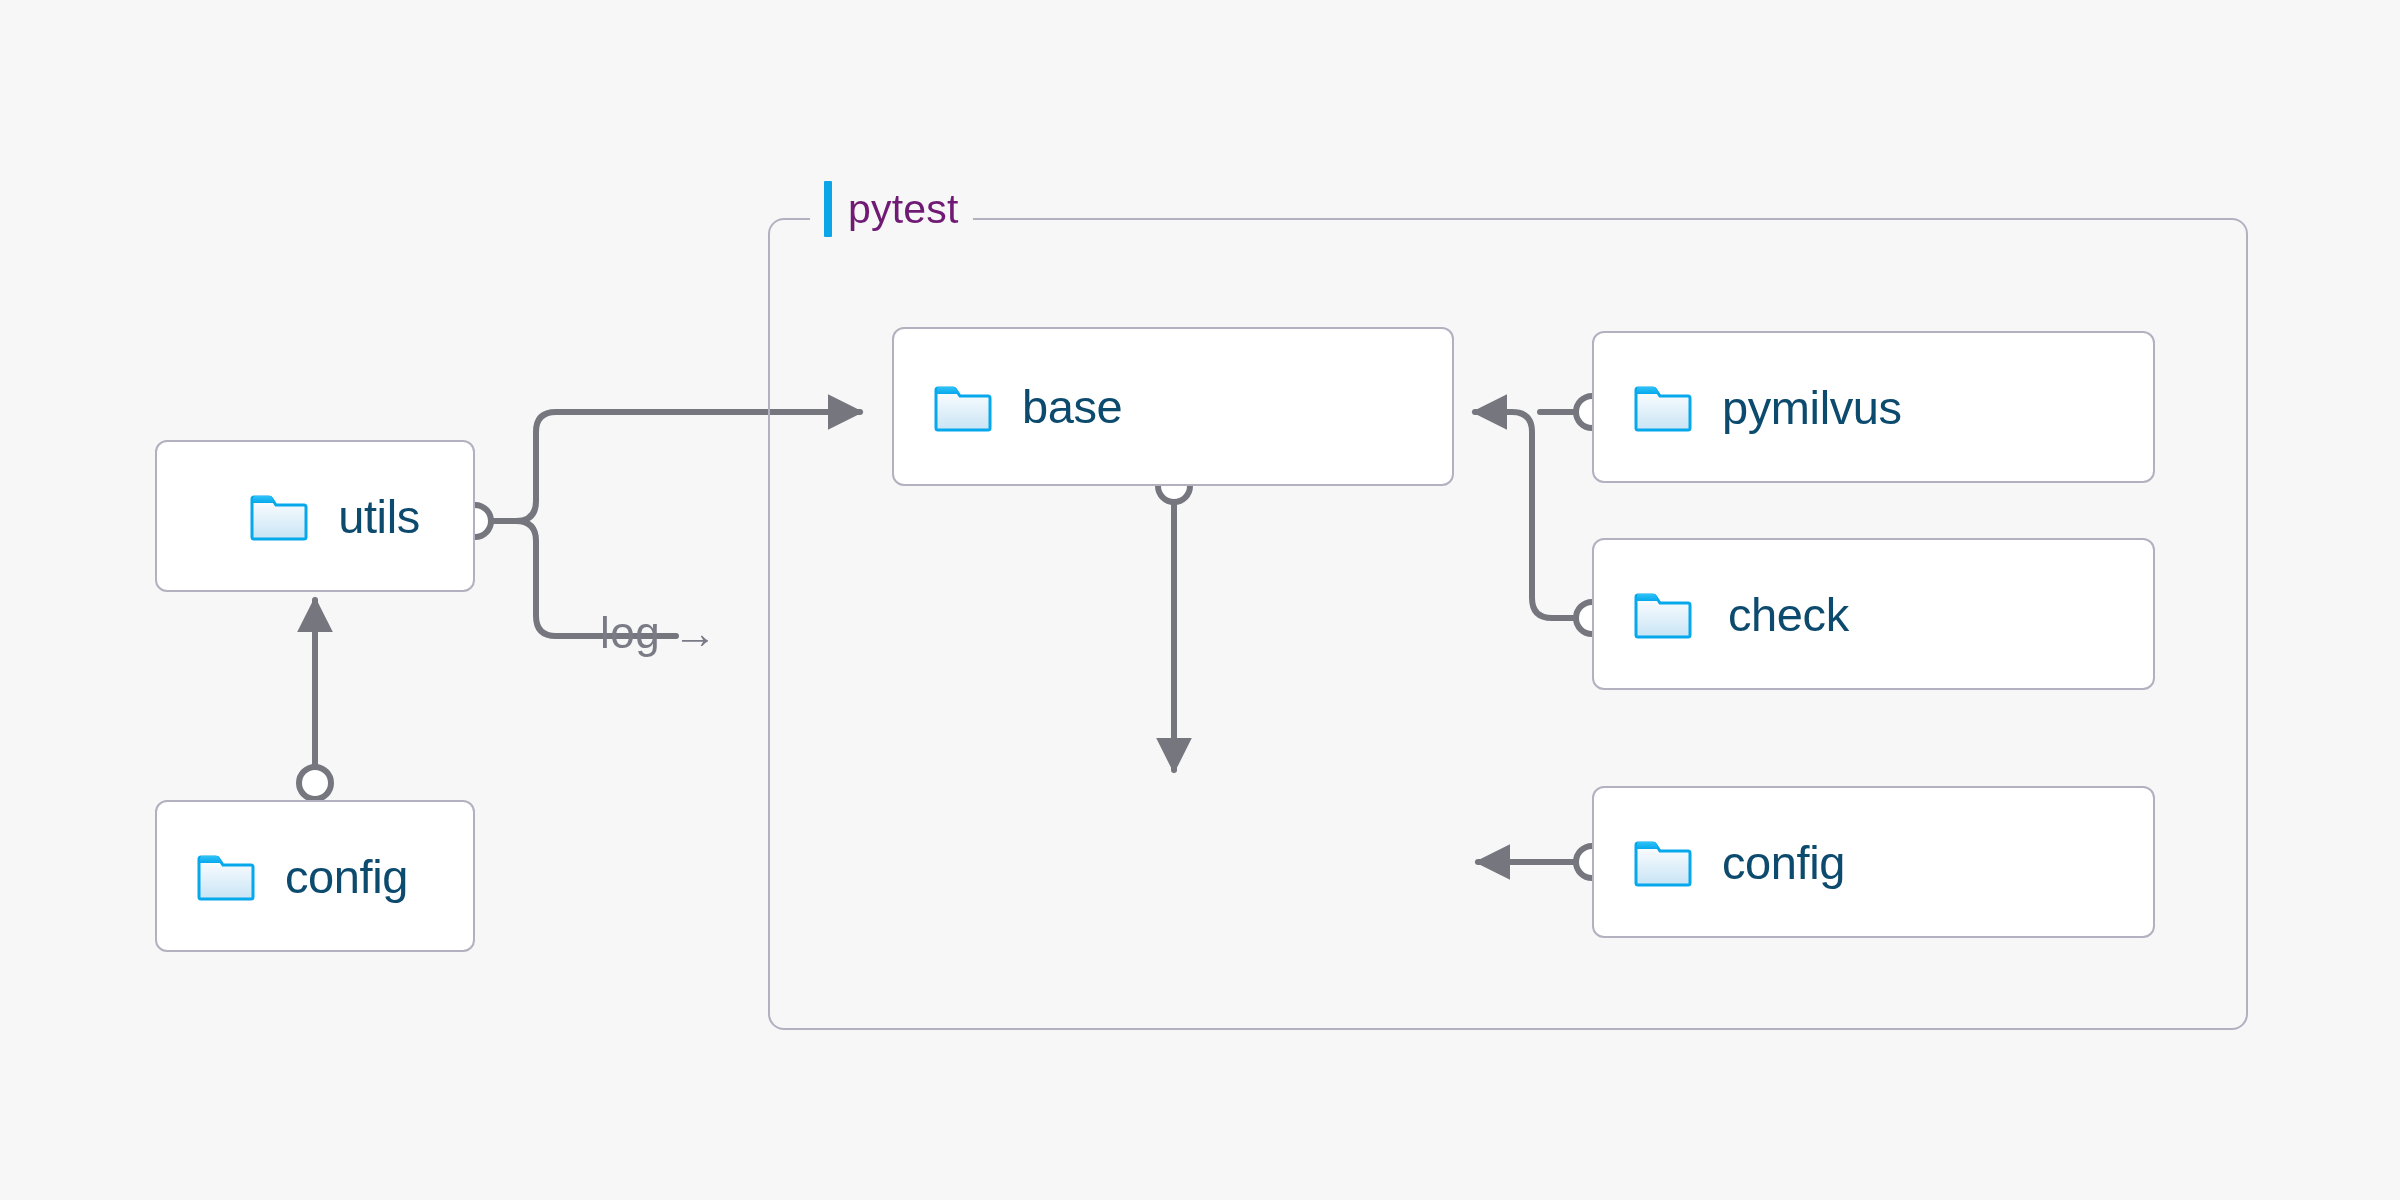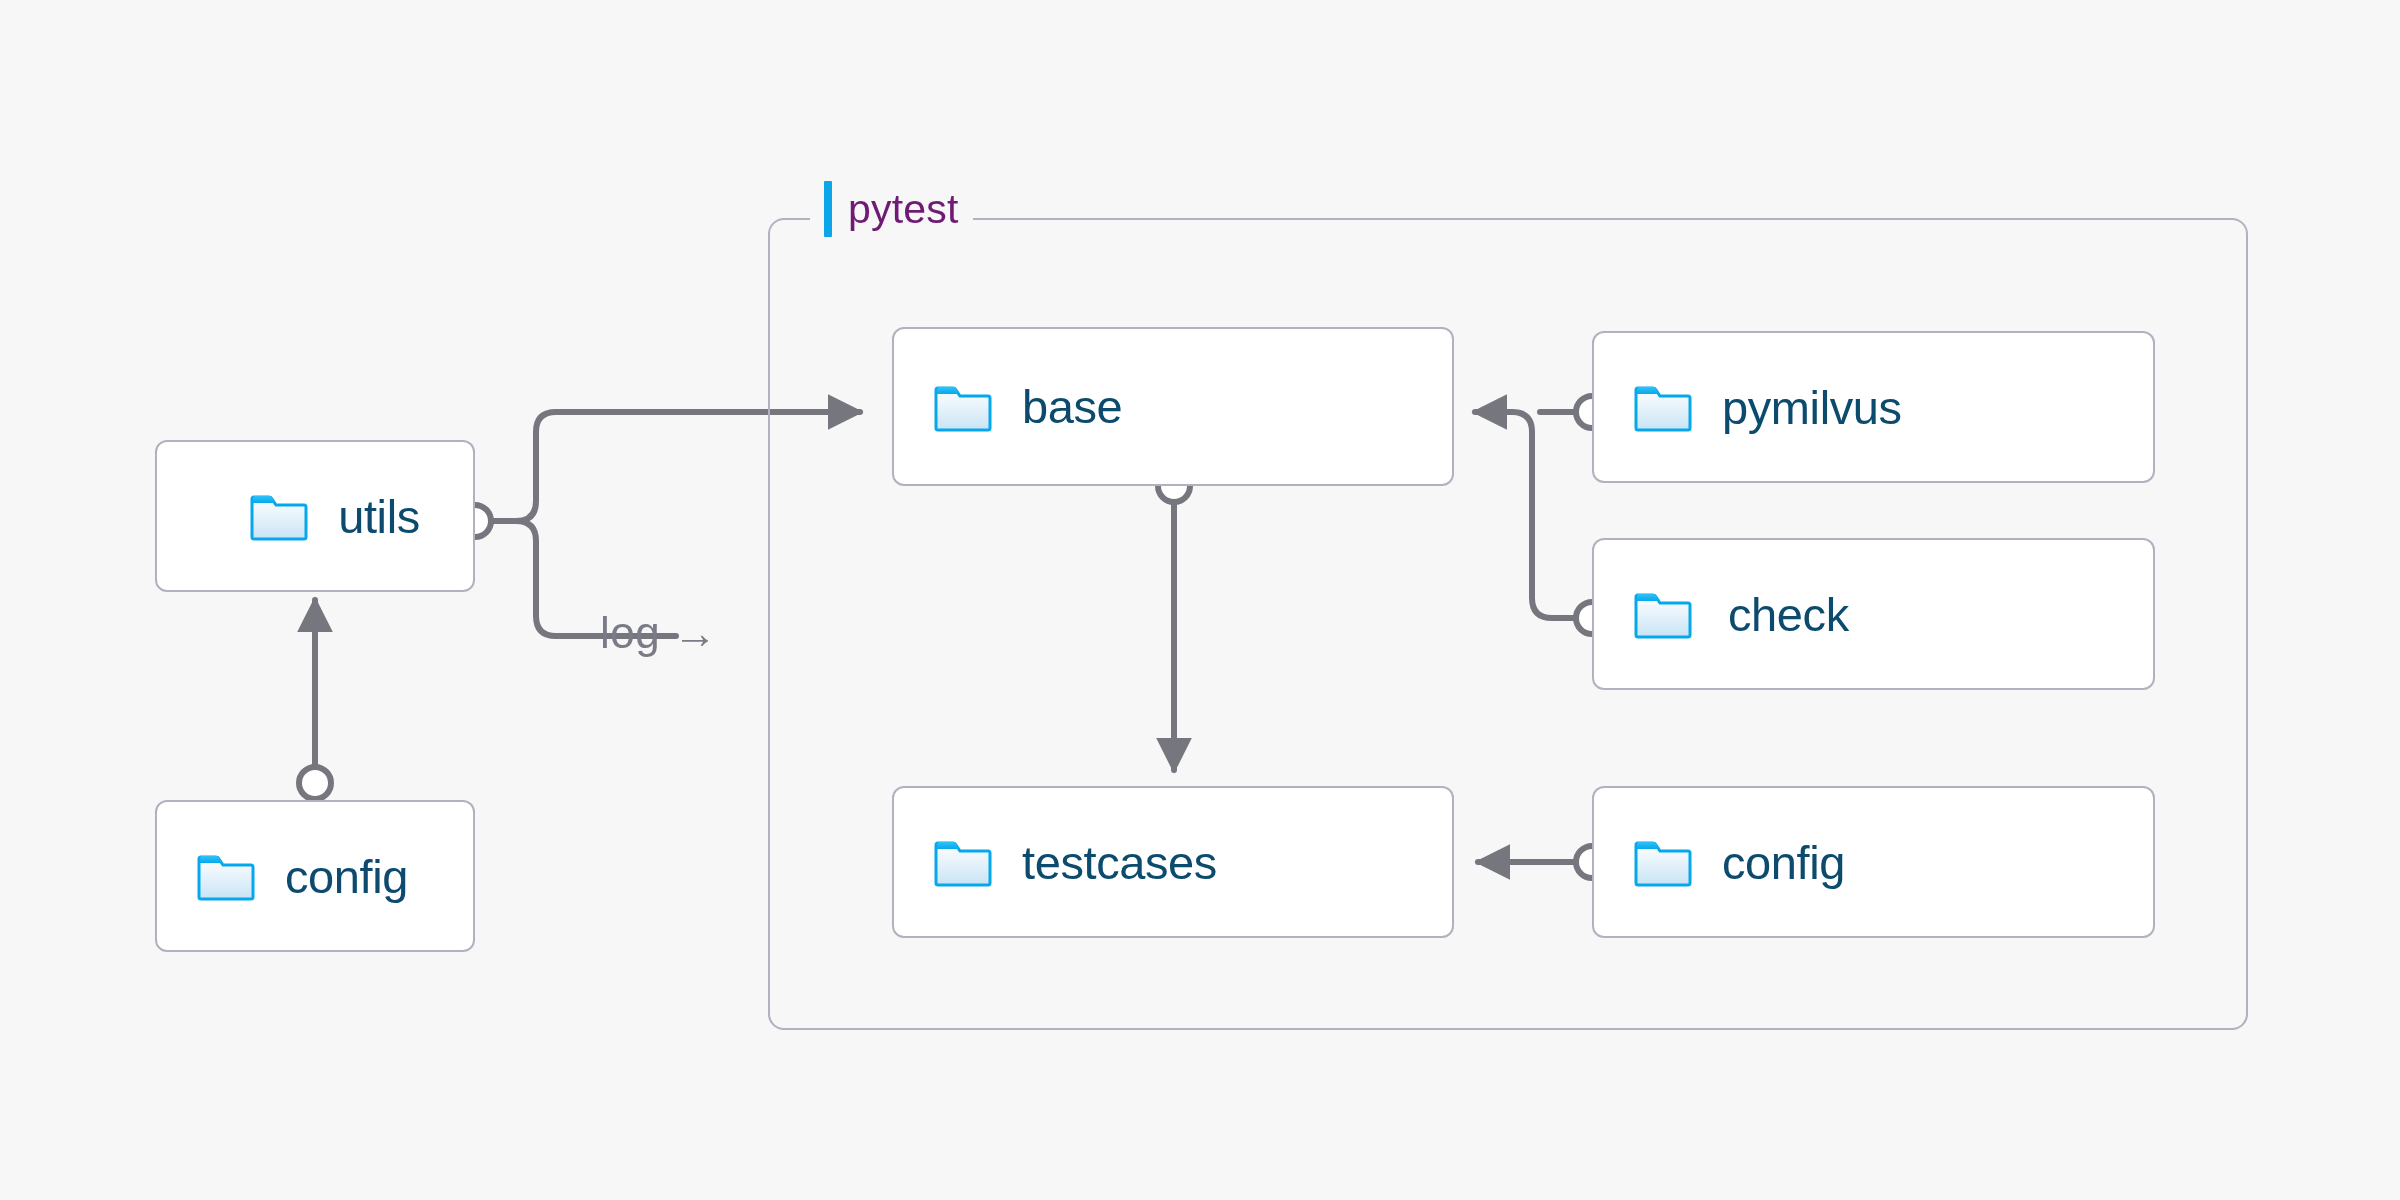--- a/index.html
+++ b/index.html
@@ -172,27 +172,20 @@
   </div>
 
   <div class="node" style="left:892px; top:327px; width:562px; height:159px;">
     <svg class="folder-icon" viewBox="0 0 58 50">
       <path d="M2 12 L2 46 Q2 48 4 48 L54 48 Q56 48 56 46 L56 16 Q56 14 54 14 L26 14 L22 8 Q21 6 19 6 L4 6 Q2 6 2 8 Z" fill="url(#folderGrad)" stroke="#06a8ec" stroke-width="3"></path>
       <path d="M3 7 Q3 5 5 5 L19 5 Q21 5 22 7 L25 12 L3 12 Z" fill="url(#folderTab)"></path>
     </svg>
     <span class="node-label">base</span>
   </div>
 
-  <div class="node" style="left:892px; top:786px; width:562px; height:152px;">
-    <svg class="folder-icon" viewBox="0 0 58 50">
-      <path d="M2 12 L2 46 Q2 48 4 48 L54 48 Q56 48 56 46 L56 16 Q56 14 54 14 L26 14 L22 8 Q21 6 19 6 L4 6 Q2 6 2 8 Z" fill="url(#folderGrad)" stroke="#06a8ec" stroke-width="3"></path>
-      <path d="M3 7 Q3 5 5 5 L19 5 Q21 5 22 7 L25 12 L3 12 Z" fill="url(#folderTab)"></path>
-    </svg>
-    <span class="node-label">testcases</span>
-  </div>
 
   <div class="node" style="left:1592px; top:331px; width:563px; height:152px;">
     <svg class="folder-icon" viewBox="0 0 58 50">
       <path d="M2 12 L2 46 Q2 48 4 48 L54 48 Q56 48 56 46 L56 16 Q56 14 54 14 L26 14 L22 8 Q21 6 19 6 L4 6 Q2 6 2 8 Z" fill="url(#folderGrad)" stroke="#06a8ec" stroke-width="3"></path>
       <path d="M3 7 Q3 5 5 5 L19 5 Q21 5 22 7 L25 12 L3 12 Z" fill="url(#folderTab)"></path>
     </svg>
     <span class="node-label">pymilvus</span>
   </div>
 
   <div class="node" style="left:1592px; top:538px; width:563px; height:152px;gap:36px;">

